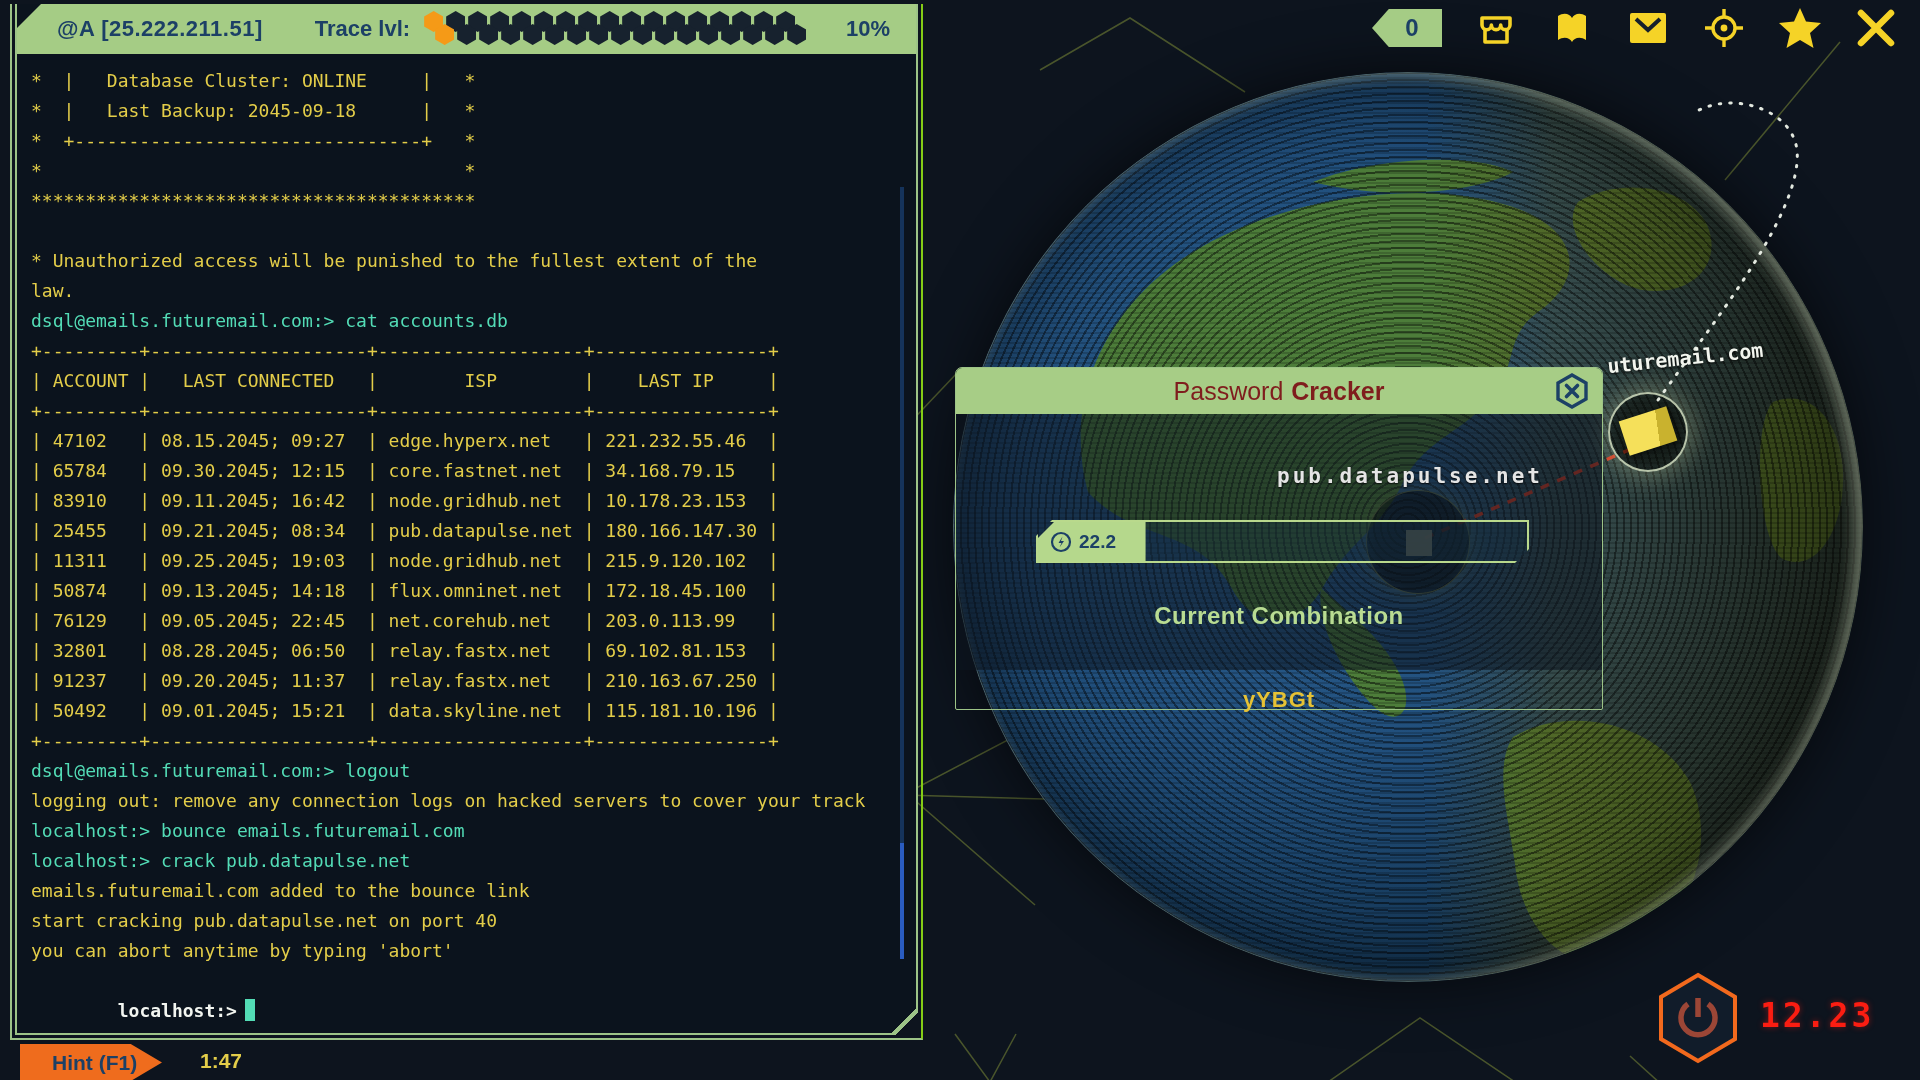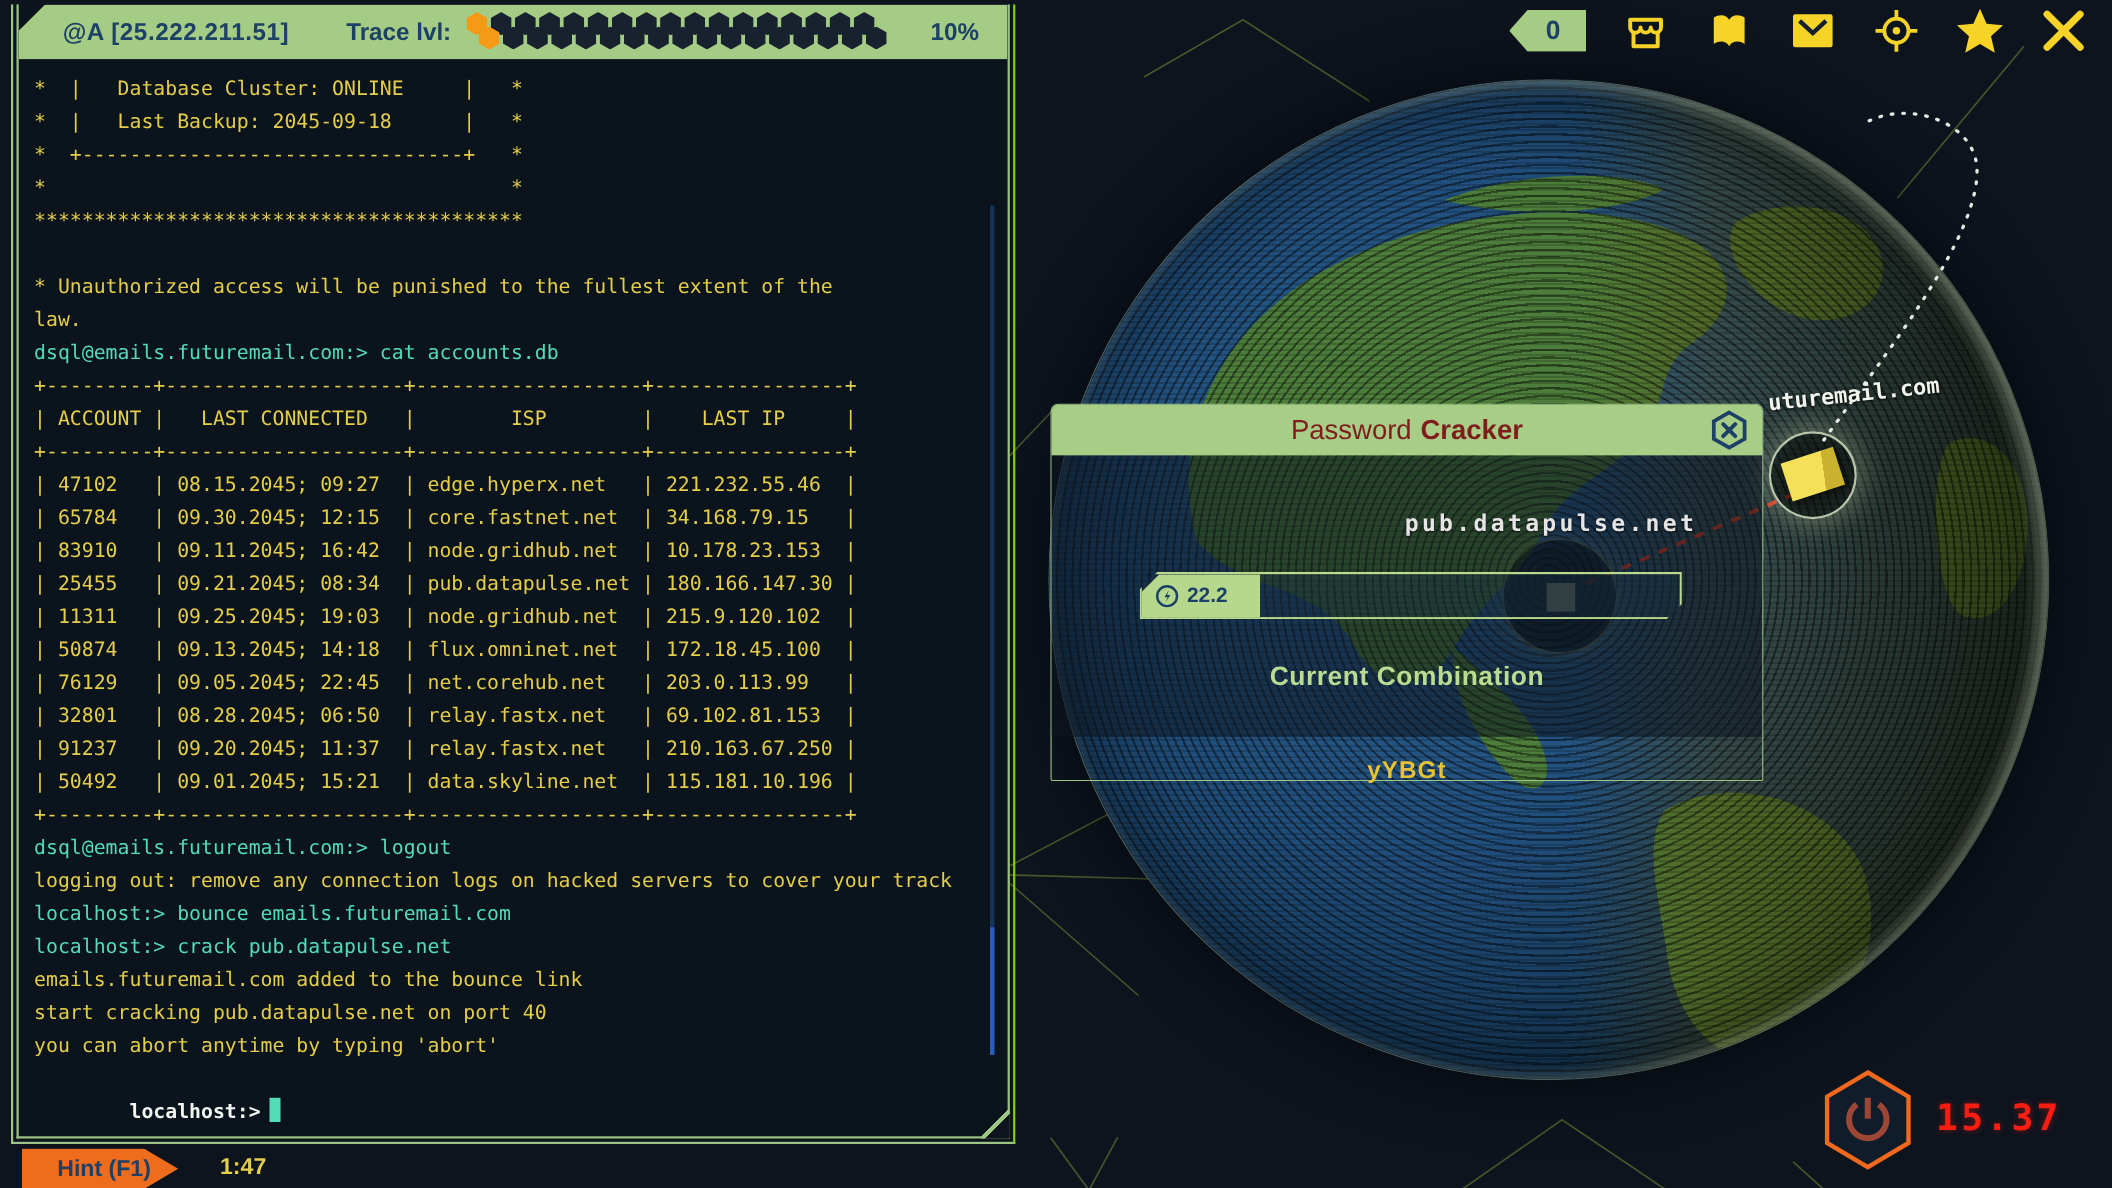--- a/index.html
+++ b/index.html
@@ -337,13 +337,13 @@
 
 <div class="powerbtn">
   <svg width="92" height="94" viewBox="0 0 92 94">
     <polygon points="46,4 83,26 83,68 46,90 9,68 9,26" fill="rgba(20,34,50,.6)" stroke="#f2691d" stroke-width="4"></polygon>
     <g stroke="#9c4636" stroke-width="5.5" fill="none">
       <path d="M 36 33 A 17 17 0 1 0 56 33"></path>
       <line x1="46" y1="27" x2="46" y2="46"></line>
     </g>
   </svg>
 </div>
-<div class="session">15.37</div>
+<div class="session">12.23</div>
 
 </body></html>

